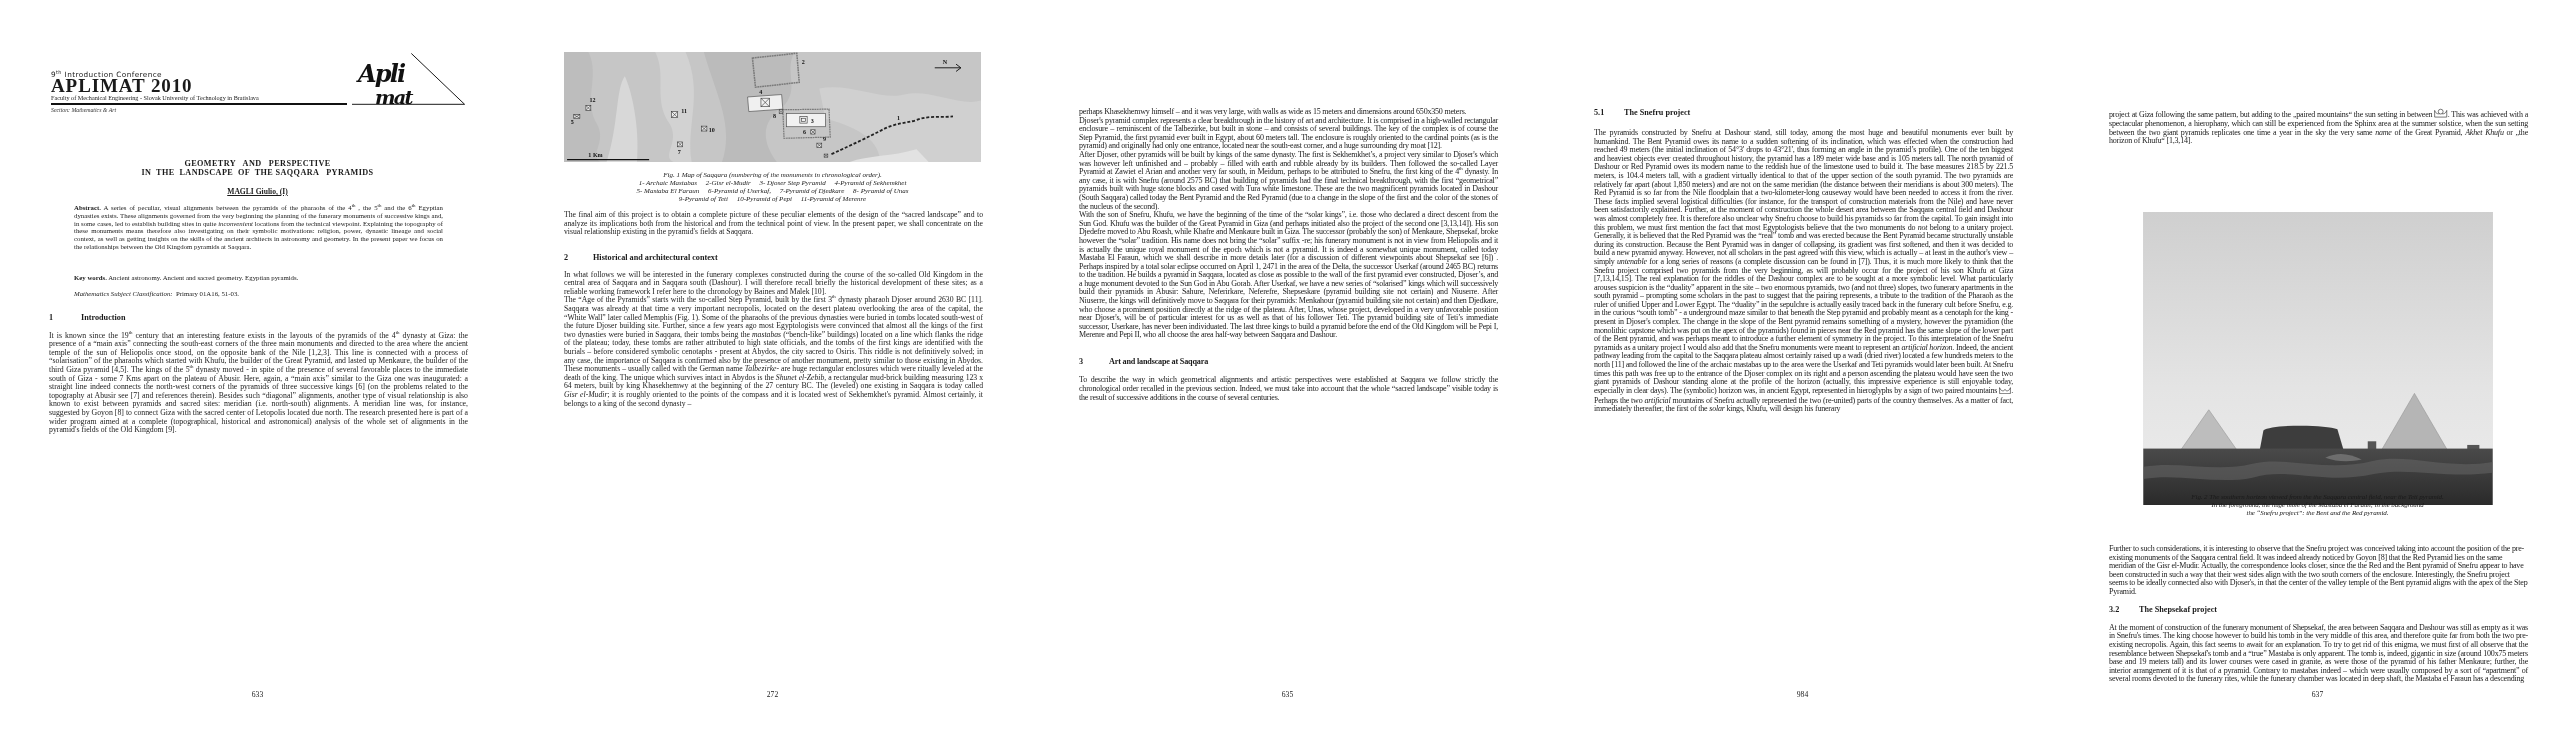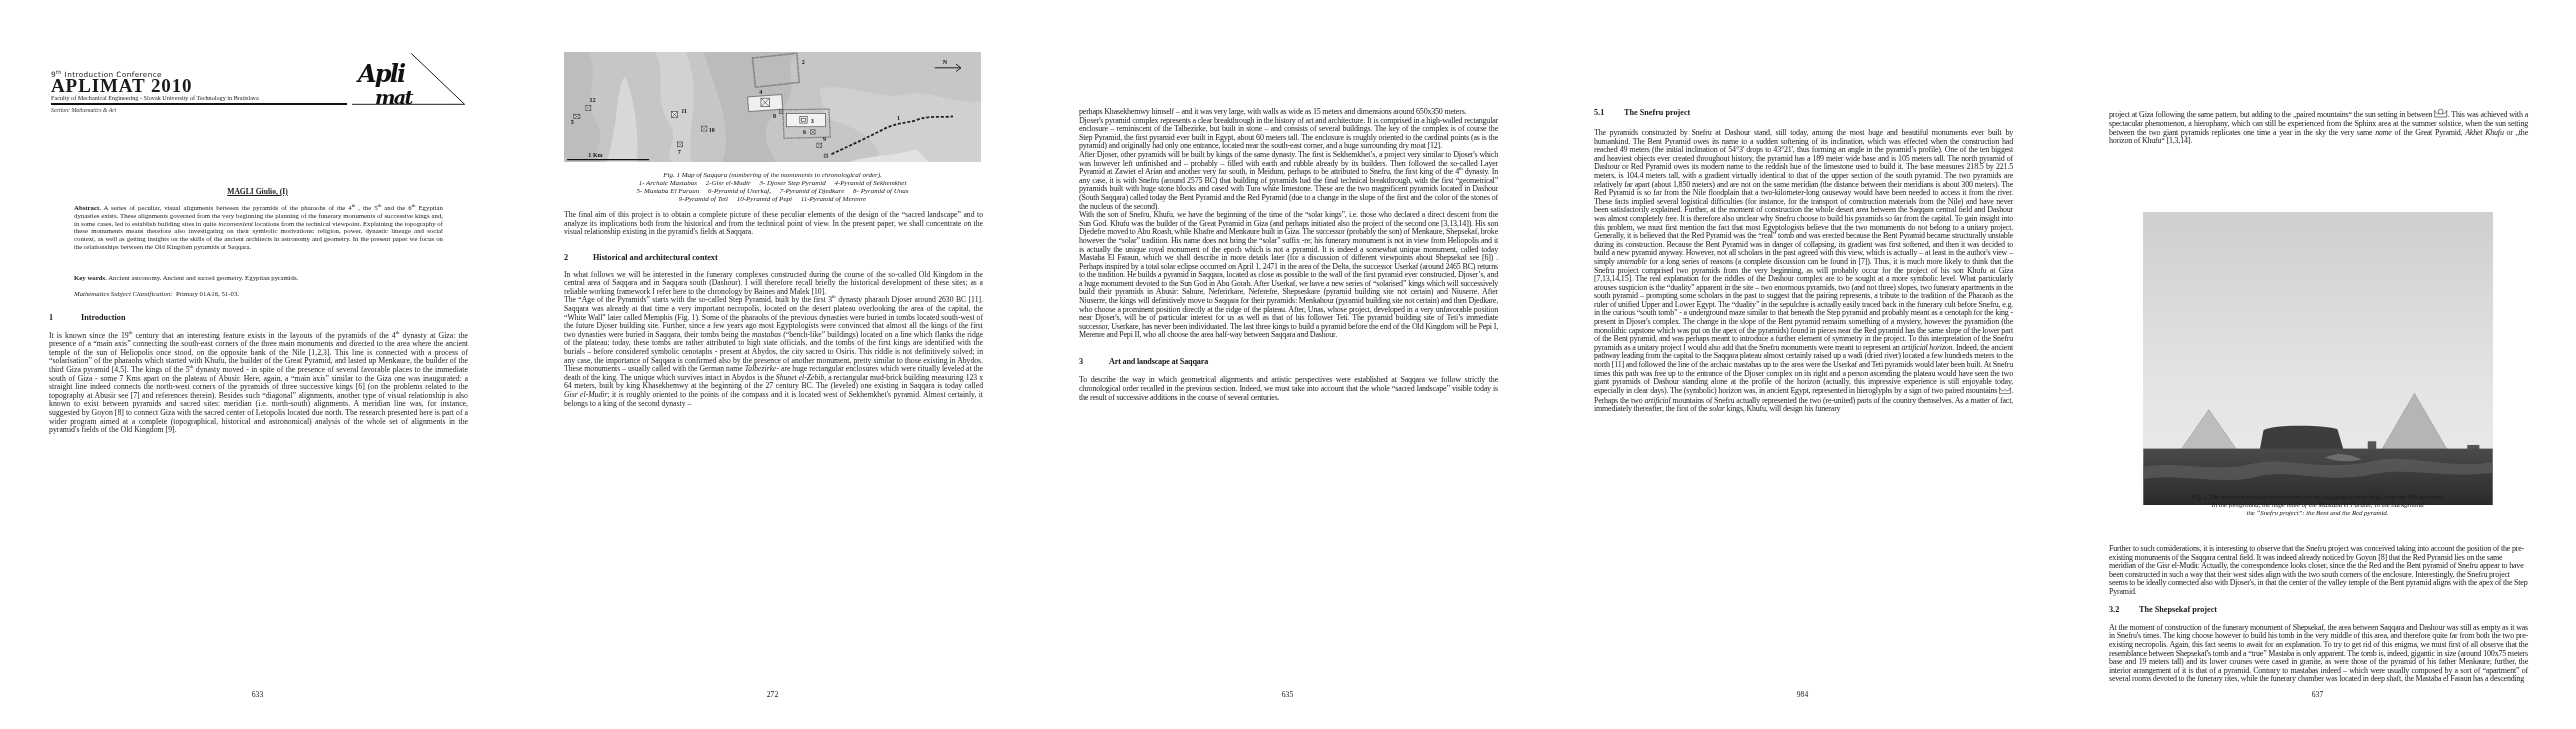--- a/index.html
+++ b/index.html
@@ -60,20 +60,24 @@
       <svg width="115" height="58" viewBox="0 0 190 95">
         <line x1="98" y1="2" x2="186" y2="86" stroke="#111" stroke-width="1.6"></line>
         <line x1="0" y1="86" x2="186" y2="86" stroke="#111" stroke-width="1.6"></line>
       </svg>
       <div class="logo-text">
         <span>Apli</span><br>
         <span style="margin-left:17px;font-size:19.4px">mat</span>
       </div>
     </div>
 
+    <div class="paper-title">
+      <div style="white-space:pre">GEOMETRY   AND   PERSPECTIVE</div>
+      <div style="white-space:pre">IN  THE  LANDSCAPE  OF  THE SAQQARA   PYRAMIDS</div>
+    </div>
     <div class="author">MAGLI  Giulio,  (I)</div>
 
     <p class="abstract"><b>Abstract.</b><span> A series of  peculiar, visual alignments  between the pyramids of the pharaohs of the 4</span><sup>th</sup><span> , the 5</span><sup>th</sup><span> and the 6</span><sup>th</sup><span> Egyptian dynasties exists. These alignments governed from the very beginning the planning of the funerary monuments of successive kings and, in some cases, led to establish building sites in quite </span><i>inconvenient</i><span> locations from the technical viewpoint. Explaining the topography of these monuments means therefore also investigating on their symbolic motivations: religion, power, dynastic lineage and  social context, as well as getting insights on the skills of the ancient architects in astronomy and geometry. In the present paper we focus on the relationships between the Old Kingdom pyramids at Saqqara.</span></p>
 
     <div class="keywords"><b>Key words.</b><span> Ancient astronomy. Ancient and sacred geometry. Egyptian pyramids.</span></div>
     <div class="msc"><i>Mathematics Subject Classification:</i><span style="white-space:pre">  Primary 01A16, 51-03.</span></div>
 
     <div class="content" style="top:313px">
       <h3 class="sec">
           <span class="num">1</span>

